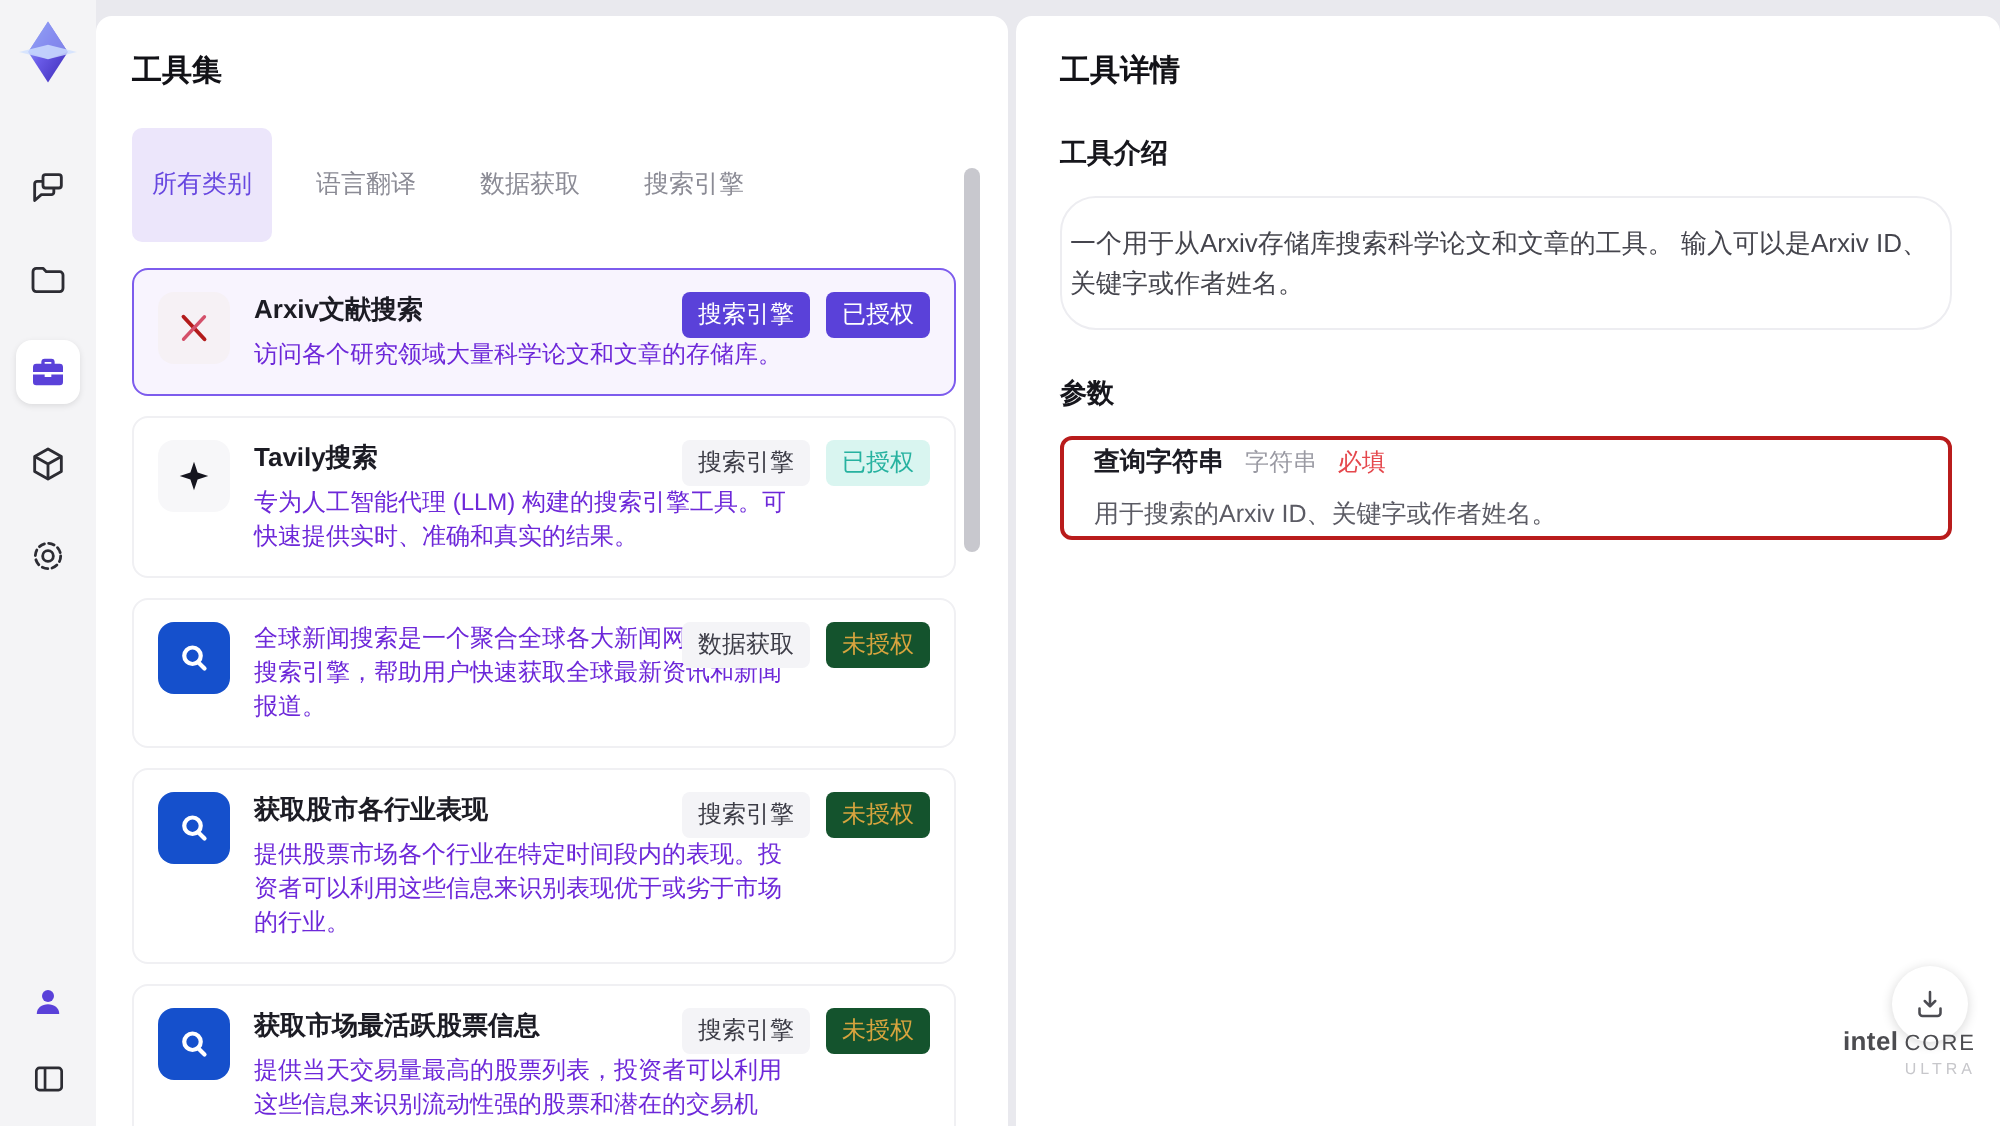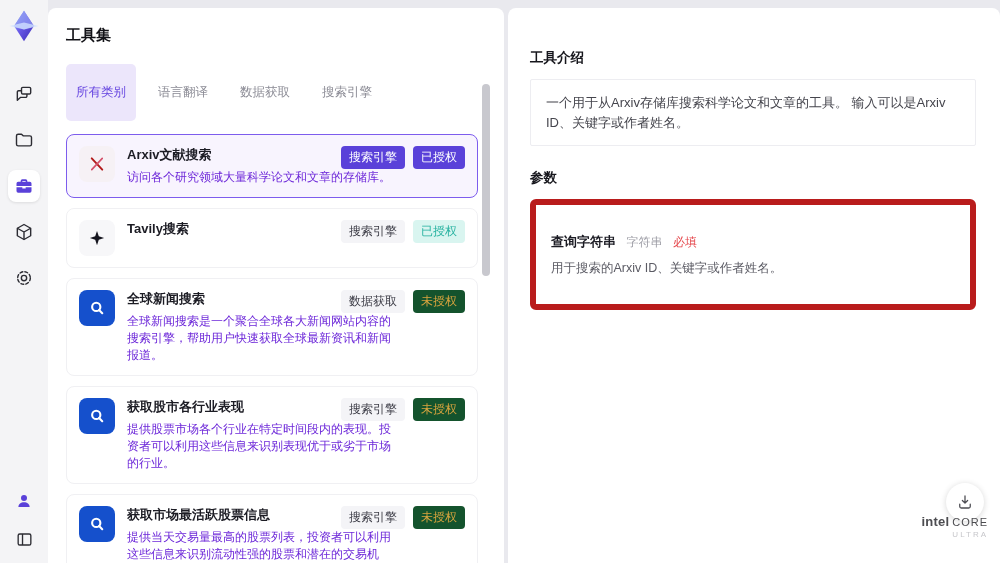--- a/index.html
+++ b/index.html
@@ -52,23 +52,23 @@
   .badge.cat{background:#f4f4f7;color:#3d3d47;}
   .badge.ok{background:#d9f5f0;color:#27b2a0;}
   .badge.no{background:#14532d;color:#d7a43e;}
 
   
   .scroll-track{position:absolute;top:70px;right:14px;width:8px;height:480px;}
   .scroll-thumb{width:8px;height:192px;border-radius:4px;background:#c8c8ce;margin-top:6px;cursor:pointer;}
 
   
   .section-h{font-size:13.5px;font-weight:bold;color:#16161c;margin-top:23px;}
-  .info-box{margin-top:12px;border:1px solid #ededf1;border-radius:2px;padding:13px 15px;
+  .info-box{margin-top:12px;border:1px solid #ededf1;border-radius:18px;padding:13px 4px;
     font-size:13px;color:#45454d;line-height:1.5;}
-  .param-box{margin-top:12px;border:6px solid #b91c1c;border-radius:6px;padding:27px 15px;}
+  .param-box{margin-top:12px;border:2px solid #b91c1c;border-radius:6px;padding:2px 15px;}
   .param-name{font-size:13px;font-weight:bold;color:#1c1c24;}
   .param-type{font-size:12px;color:#9a9aa3;margin-left:6px;}
   .param-req{font-size:12px;color:#e5484d;margin-left:6px;}
   .param-desc{margin-top:9px;font-size:12.5px;color:#5b5b64;}
 
   
   .dl-btn{position:absolute;right:16px;bottom:42px;width:38px;height:38px;border-radius:50%;
     background:#fff;box-shadow:0 1px 6px rgba(0,0,0,.16);display:flex;align-items:center;
     justify-content:center;color:#4c4c52;cursor:pointer;}
   .brand{position:absolute;right:12px;bottom:24px;text-align:right;color:#4c4c50;line-height:1;}
@@ -172,36 +172,36 @@
     </div>
 
     <div class="card">
       <div class="card-icon ic-tavily">
         <svg width="18" height="18" viewBox="0 0 24 24" fill="#15151f">
           <path d="M12 2.5 L14.4 9.6 L21.5 12 L14.4 14.4 L12 21.5 L9.6 14.4 L2.5 12 L9.6 9.6 Z"></path>
         </svg>
       </div>
       <div class="card-body">
         <div class="card-title">Tavily搜索</div>
+        <div class="card-desc">专为人工智能代理 (LLM) 构建的搜索引擎工具。可快速提供实时、准确和真实的结果。</div>
       </div>
       <div class="card-badges">
         <span class="badge cat">搜索引擎</span>
         <span class="badge ok">已授权</span>
       </div>
     </div>
 
     <div class="card">
       <div class="card-icon ic-blue">
         <svg width="18" height="18" viewBox="0 0 24 24" fill="none" stroke="#fff" stroke-width="2.8" stroke-linecap="round">
           <circle cx="11" cy="10.5" r="5.5"></circle>
             <path d="M14.8 14.8 L19 19"></path>
         </svg>
       </div>
       <div class="card-body">
-        <div class="card-title">全球新闻搜索</div>
         <div class="card-desc">全球新闻搜索是一个聚合全球各大新闻网站内容的搜索引擎，帮助用户快速获取全球最新资讯和新闻报道。</div>
       </div>
       <div class="card-badges">
         <span class="badge cat">数据获取</span>
         <span class="badge no">未授权</span>
       </div>
     </div>
 
     <div class="card">
       <div class="card-icon ic-blue">
@@ -238,20 +238,21 @@
     </div>
 
   </div>
 
   <div class="scroll-track">
     <div class="scroll-thumb"></div>
   </div>
 </div>
 
 <div class="panel panel-right">
+  <div class="panel-title">工具详情</div>
 
   <div class="section-h">工具介绍</div>
   <div class="info-box">一个用于从Arxiv存储库搜索科学论文和文章的工具。 输入可以是Arxiv ID、关键字或作者姓名。</div>
 
   <div class="section-h">参数</div>
   <div class="param-box">
     <div>
       <span class="param-name">查询字符串</span>
       <span class="param-type">字符串</span>
       <span class="param-req">必填</span>

